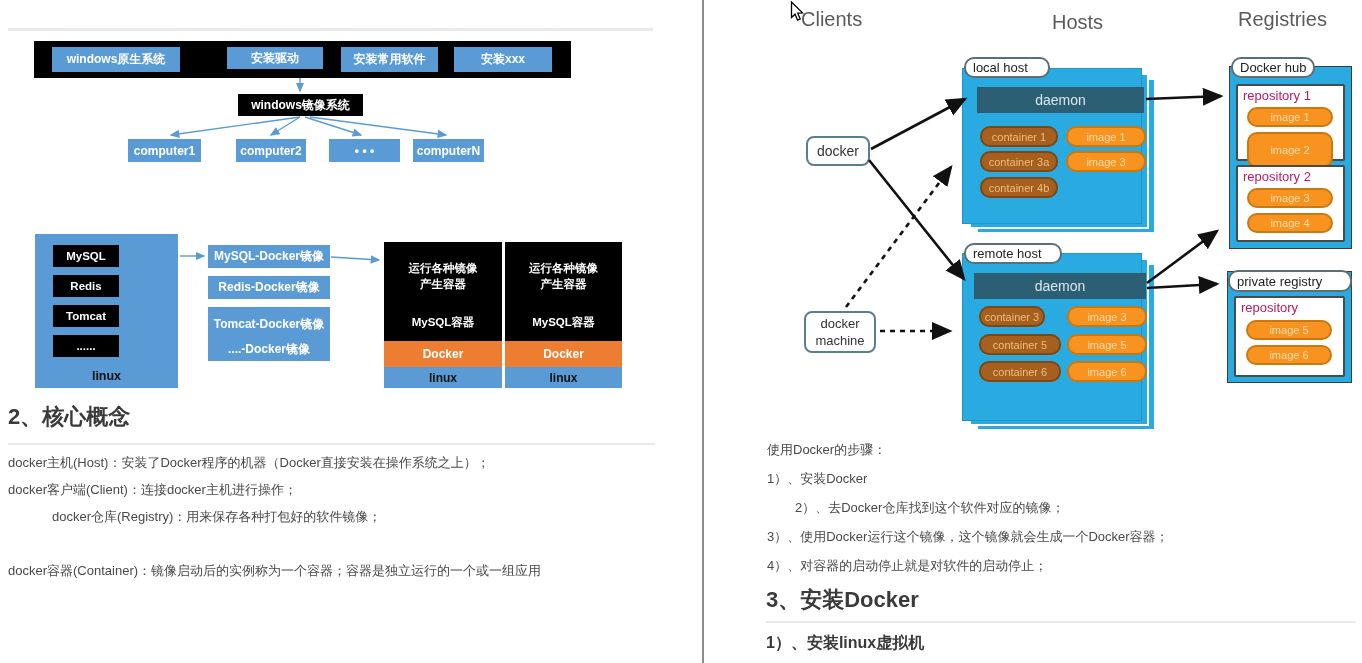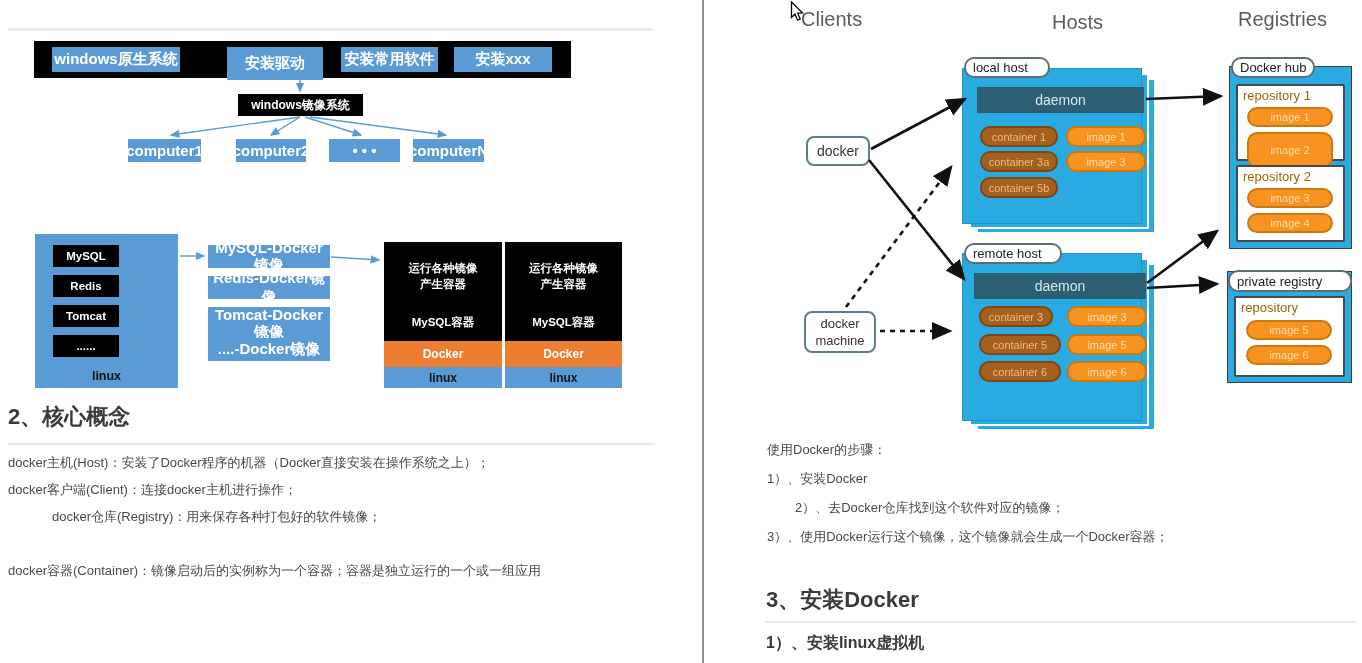--- a/index.html
+++ b/index.html
@@ -1,55 +1,55 @@
 <!DOCTYPE html>
 <html><head>
 <meta charset="utf-8">
 <style>
   html,body{margin:0;padding:0;background:#fff;}
   #page{position:relative;width:1362px;height:663px;background:#ffffff;overflow:hidden;
         font-family:"Liberation Sans","DejaVu Sans",sans-serif;}
   .abs{position:absolute;box-sizing:border-box;}
   .flexc{display:flex;align-items:center;justify-content:center;text-align:center;}
   
-  .bluebox{background:#5b9bd5;color:#fff;font-weight:bold;font-size:15px;}
+  .bluebox{background:#5b9bd5;color:#fff;font-weight:bold;font-size:12px;}
   .blackfill{background:#000;color:#fff;font-weight:bold;font-size:11.5px;}
   .divider{position:absolute;background:#8d8d8d;}
   .hr{position:absolute;background:#e9e9e9;height:2px;}
   .para{position:absolute;font-size:13px;color:#494949;white-space:nowrap;}
   .h2{position:absolute;font-size:22px;font-weight:bold;color:#3a3a3a;white-space:nowrap;}
   .h3{position:absolute;font-size:16px;font-weight:bold;color:#3a3a3a;white-space:nowrap;}
   
   .colhead{position:absolute;font-size:20px;color:#595b5d;}
   .stack{background:#29abe2;border:2px solid #ffffff;}
   .stackmain{background:#29abe2;border:1px solid #1a97c9;}
   .hostpill{background:#fff;border:2px solid #5c6e76;border-radius:10px;color:#222;
             font-size:13px;display:flex;align-items:center;padding-left:7px;white-space:nowrap;}
   .daemon{background:#2c5e74;color:#d8e7ec;font-size:14px;}
   .cpill{background:#a5601f;border:2px solid #7c4713;border-radius:10px;color:#f2bc7e;font-size:11px;}
   .ipill{background:#f7931e;border:2px solid #c9790f;border-radius:10px;color:#ffdcae;font-size:11px;}
   .clientbox{background:#fff;border:2px solid #5c7e8c;border-radius:8px;color:#333;font-size:14px;
              display:flex;align-items:center;justify-content:center;flex-direction:column;line-height:17px;}
   .cyanreg{background:#29abe2;border:1.5px solid #3c3c3c;}
   .repo{background:#fff;border:2px solid #4a4a4a;border-radius:2px;}
-  .repolabel{position:absolute;font-size:13px;color:#a16207;white-space:nowrap;}
+  .repolabel{position:absolute;font-size:13px;color:#be185d;white-space:nowrap;}
   svg.overlay{position:absolute;left:0;top:0;pointer-events:none;}
 </style>
 </head>
 <body>
 
 <div id="page">
 
   <div class="abs" style="left:8px;top:28px;width:645px;height:3px;background:#ebebeb;"></div>
 
   <div class="abs blackfill" style="left:34px;top:41px;width:537px;height:37px;"></div>
   <div class="abs bluebox flexc" style="left:52px;top:47px;width:128px;height:25px;">
       <span>windows原生系统</span>
     </div>
-  <div class="abs bluebox flexc" style="left:227px;top:47px;width:96px;height:33px;">
+  <div class="abs bluebox flexc" style="left:227px;top:47px;width:96px;height:22px;">
       <span>安装驱动</span>
     </div>
   <div class="abs bluebox flexc" style="left:341px;top:47px;width:97px;height:25px;">
       <span>安装常用软件</span>
     </div>
   <div class="abs bluebox flexc" style="left:454px;top:47px;width:98px;height:25px;">
       <span>安装xxx</span>
     </div>
 
   <div class="abs blackfill flexc" style="left:238px;top:94px;width:125px;height:22px;font-size:12px;">
@@ -148,39 +148,39 @@
   <div class="abs flexc daemon" style="left:977px;top:87px;width:167px;height:26px;">
     <span>daemon</span>
     </div>
   <div class="abs flexc cpill" style="left:980px;top:126px;width:78px;height:21px;">
     <span>container 1</span>
     </div>
   <div class="abs flexc cpill" style="left:980px;top:151px;width:78px;height:21px;">
     <span>container 3a</span>
     </div>
   <div class="abs flexc cpill" style="left:980px;top:177px;width:78px;height:21px;">
-    <span>container 5b</span>
+    <span>container 4b</span>
     </div>
   <div class="abs flexc ipill" style="left:1066px;top:126px;width:80px;height:21px;">
     <span>image 1</span>
     </div>
   <div class="abs flexc ipill" style="left:1066px;top:151px;width:80px;height:21px;">
     <span>image 3</span>
     </div>
 
   <div class="abs stack" style="left:976px;top:263px;width:180px;height:168px;"></div>
   <div class="abs stack" style="left:969px;top:258px;width:180px;height:168px;"></div>
   <div class="abs stackmain" style="left:962px;top:253px;width:180px;height:168px;"></div>
   <div class="abs hostpill" style="left:964px;top:243px;width:98px;height:21px;">
     <span>remote host</span>
     </div>
   <div class="abs flexc daemon" style="left:974px;top:273px;width:172px;height:26px;">
     <span>daemon</span>
     </div>
-  <div class="abs flexc cpill" style="left:979px;top:306px;width:74px;height:21px;border-radius:10px;">
+  <div class="abs flexc cpill" style="left:979px;top:306px;width:66px;height:21px;border-radius:10px;">
     <span>container 3</span>
     </div>
   <div class="abs flexc cpill" style="left:979px;top:334px;width:82px;height:21px;">
     <span>container 5</span>
     </div>
   <div class="abs flexc cpill" style="left:979px;top:361px;width:82px;height:21px;">
     <span>container 6</span>
     </div>
   <div class="abs flexc ipill" style="left:1067px;top:306px;width:80px;height:21px;">
     <span>image 3</span>
@@ -231,20 +231,21 @@
     <span>image 5</span>
     </div>
   <div class="abs flexc ipill" style="left:1246px;top:345px;width:86px;height:20px;">
     <span>image 6</span>
     </div>
 
   <div class="para" style="left:767px;top:441px;">使用Docker的步骤：</div>
   <div class="para" style="left:767px;top:470px;">1）、安装Docker</div>
   <div class="para" style="left:767px;top:499px;margin-left:28px;">2）、去Docker仓库找到这个软件对应的镜像；</div>
   <div class="para" style="left:767px;top:528px;">3）、使用Docker运行这个镜像，这个镜像就会生成一个Docker容器；</div>
+  <div class="para" style="left:767px;top:557px;">4）、对容器的启动停止就是对软件的启动停止；</div>
   <div class="h2" style="left:766px;top:585px;">3、安装Docker</div>
   <div class="hr" style="left:766px;top:621px;width:590px;"></div>
   <div class="h3" style="left:766px;top:633px;">1）、安装linux虚拟机</div>
 
   <svg class="overlay" width="1362" height="663" viewBox="0 0 1362 663">
     <defs>
       <marker id="mb" markerWidth="8" markerHeight="8" refX="6" refY="3" orient="auto">
         <path d="M0,0 L7,3 L0,6 Z" fill="#5b9bd5"></path>
       </marker>
       <marker id="mk" markerWidth="9" markerHeight="9" refX="7" refY="3.5" orient="auto">

